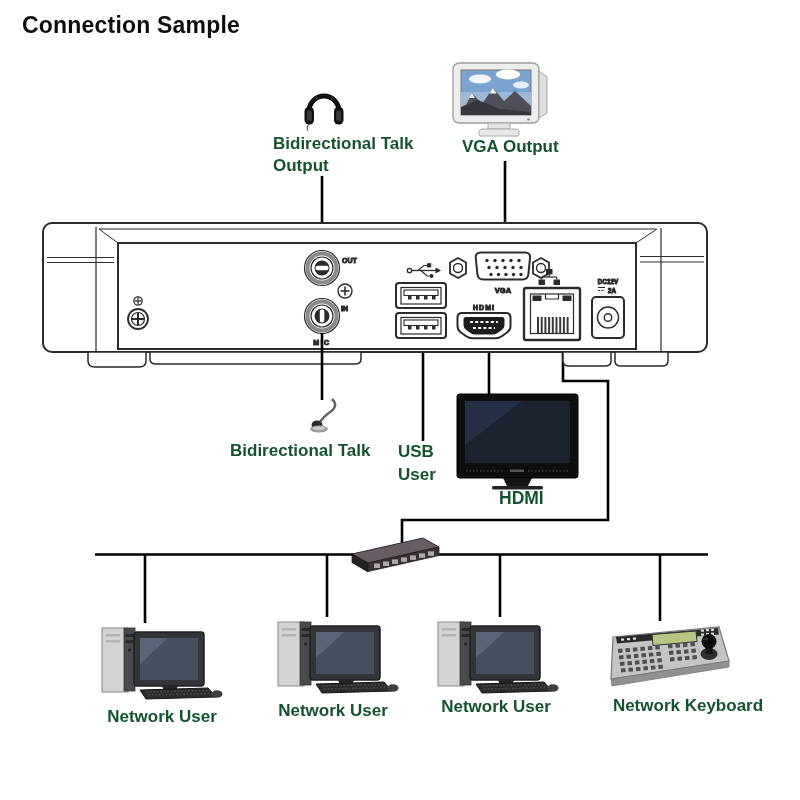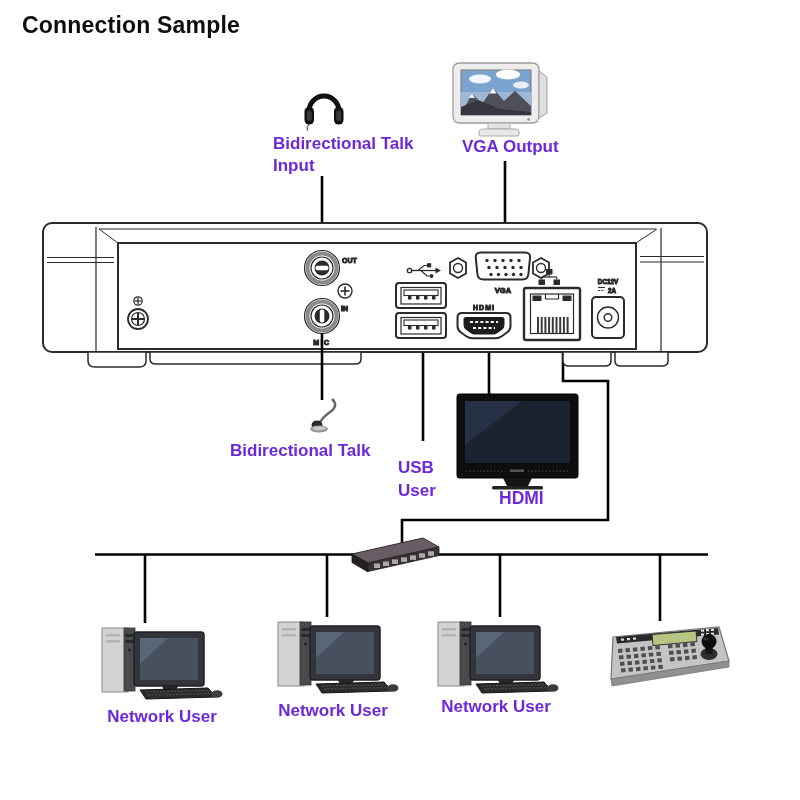--- a/index.html
+++ b/index.html
@@ -6,21 +6,21 @@
   .stage{
     position:relative;width:800px;height:800px;background:#ffffff;overflow:hidden;
     font-family:"Liberation Sans","DejaVu Sans",sans-serif;color:#111;padding-left:17px;
   }
   .title{
     position:absolute;left:22px;top:12px;margin:0;
     font-size:23px;font-weight:700;color:#0d0d0d;letter-spacing:0.2px;
   }
   svg.canvas{position:absolute;left:0;top:0;}
   .lbl{
-    position:absolute;font-size:17px;font-weight:700;color:#6d28d9;
+    position:absolute;font-size:17px;font-weight:700;color:#14532d;
     line-height:22px;white-space:nowrap;
   }
   .lbl.center{text-align:center;}
   .svgtext{font-family:"Liberation Sans","DejaVu Sans",sans-serif;font-weight:700;fill:#2b2b2b;}
 </style>
 </head>
 <body>
 
 <div class="stage">
 
@@ -307,34 +307,35 @@
       </g>
       <ellipse cx="709" cy="654" rx="8.5" ry="6" fill="#2e2e2e"></ellipse>
       <rect x="705.5" y="643" width="7" height="11" fill="#151515"></rect>
       <circle cx="709" cy="641.5" r="7.5" fill="#0c0c0c"></circle>
       <ellipse cx="706" cy="639" rx="2.5" ry="1.5" fill="#333"></ellipse>
     </g>
   </svg>
 
   <div class="lbl" style="left:273px;top:133px;">
     <span style="display:block">Bidirectional Talk</span>
-    <span style="display:block">Input</span>
+    <span style="display:block">Output</span>
   </div>
 
   <div class="lbl" style="left:462px;top:136px;text-align:right;">VGA Output</div>
 
   <div class="lbl" style="left:230px;top:439px;line-height:23px;">
     <span style="display:block">Bidirectional Talk</span>
   </div>
 
-  <div class="lbl" style="left:398px;top:456px;line-height:23px;">
+  <div class="lbl" style="left:398px;top:440px;line-height:23px;">
     <span style="display:block">USB</span>
     <span style="display:block">User</span>
   </div>
 
   <div class="lbl" style="left:499px;top:487px;font-size:17.5px;">HDMI</div>
 
 
   <div class="lbl center" style="left:97px;top:706px;width:130px;">Network User</div>
   <div class="lbl center" style="left:268px;top:700px;width:130px;">Network User</div>
   <div class="lbl center" style="left:431px;top:696px;width:130px;">Network User</div>
+  <div class="lbl center" style="left:603px;top:695px;width:170px;">Network Keyboard</div>
 
 </div>
 
 </body></html>

